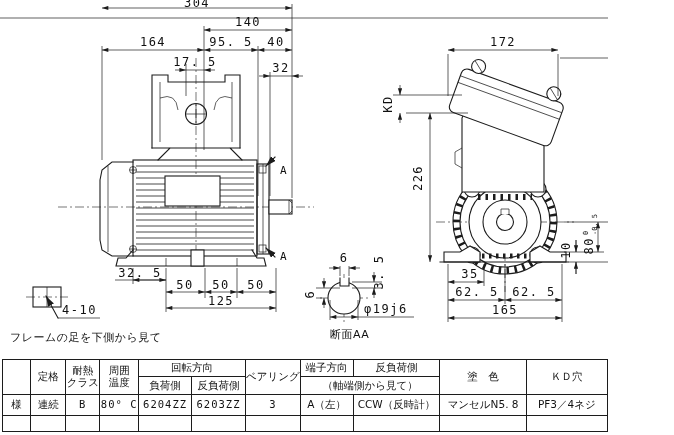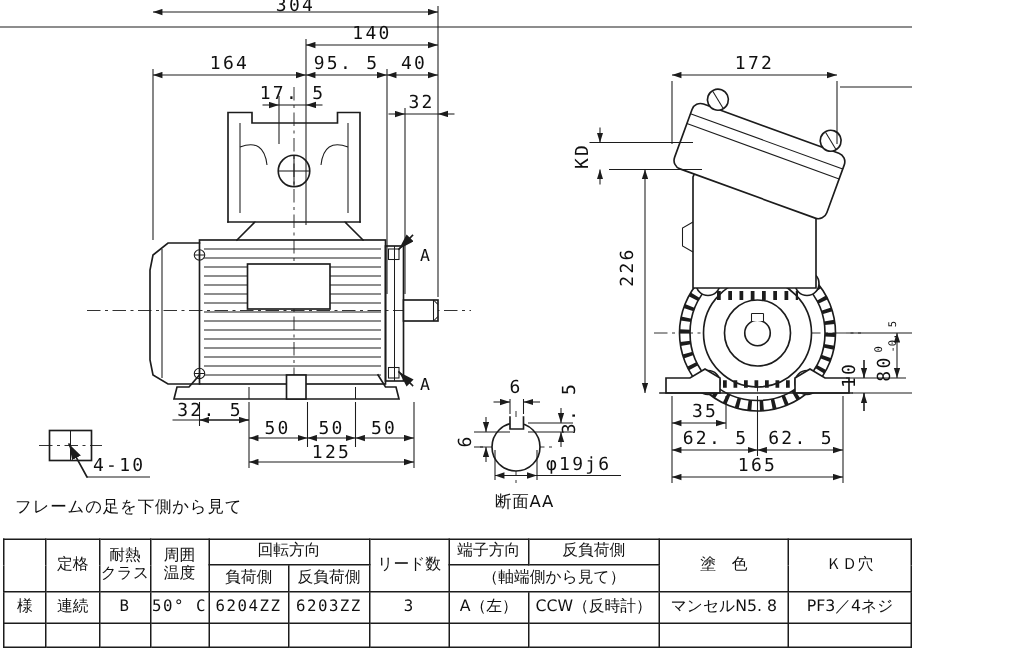--- a/index.html
+++ b/index.html
@@ -270,36 +270,36 @@
     <td rowspan="2">定格</td>
     <td rowspan="2">
       <div>耐熱</div>
       <div>クラス</div>
     </td>
     <td rowspan="2">
       <div>周囲</div>
       <div>温度</div>
     </td>
     <td colspan="2">回転方向</td>
-    <td rowspan="2">リード数</td>
+    <td rowspan="2">ベアリング</td>
     <td>端子方向</td>
     <td>反負荷側</td>
     <td rowspan="2">塗　色</td>
     <td rowspan="2">ＫＤ穴</td>
   </tr>
   <tr style="height:18px">
     <td>負荷側</td>
     <td>反負荷側</td>
     <td colspan="2">（軸端側から見て）</td>
   </tr>
   <tr style="height:21px">
     <td>様</td>
     <td>連続</td>
     <td class="code">B</td>
-    <td class="code">50° C</td>
+    <td class="code">80° C</td>
     <td class="code">6204ZZ</td>
     <td class="code">6203ZZ</td>
     <td class="code">3</td>
     <td>A（左）</td>
     <td>CCW（反時計）</td>
     <td>マンセルN5. 8</td>
     <td>PF3／4ネジ</td>
   </tr>
   <tr style="height:16px">
     <td></td>

